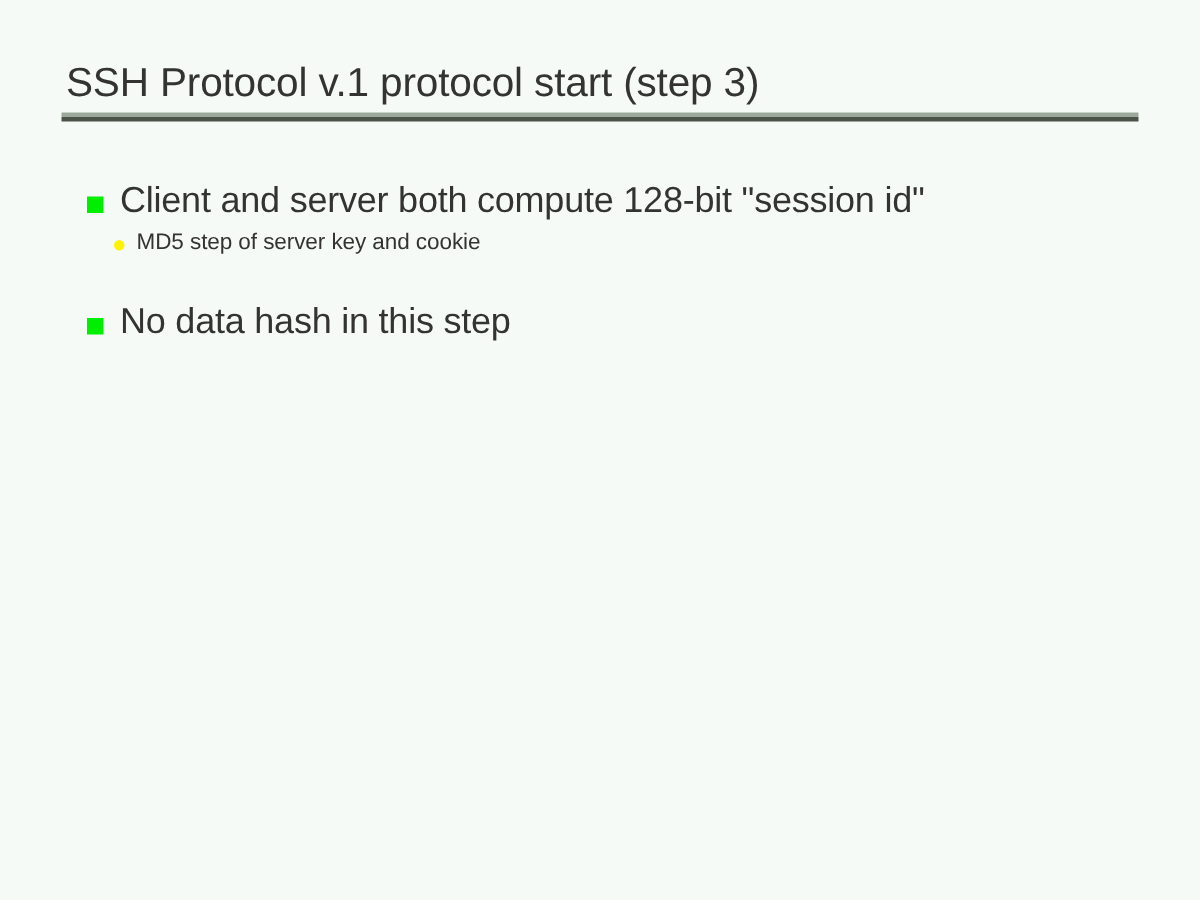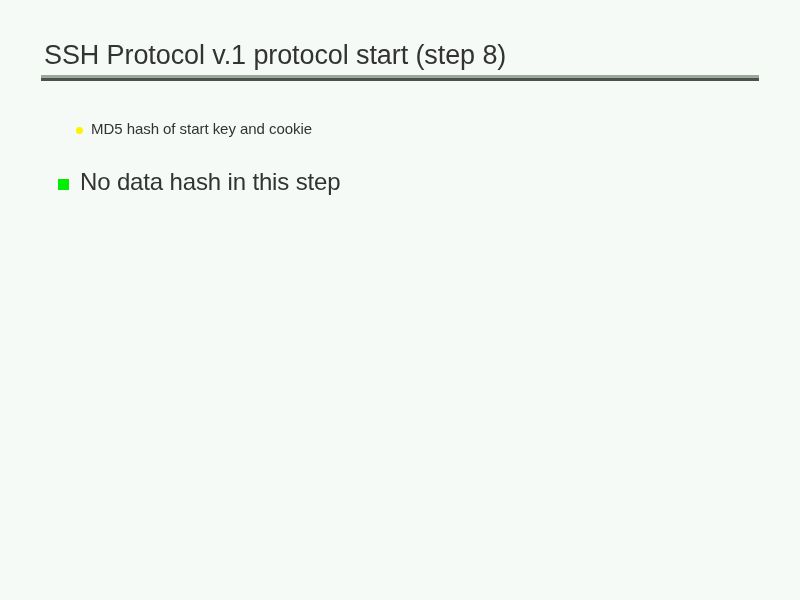--- a/index.html
+++ b/index.html
@@ -121,33 +121,37 @@
 
   .bullet-gap {
     height: 26px;
   }
 </style>
 </head>
 <body>
 
 <div class="slide">
 
-  <h1 class="slide-title">SSH Protocol v.1 protocol start (step 8)</h1>
+  <h1 class="slide-title">SSH Protocol v.1 protocol start (step 3)</h1>
 
   <div class="title-rule">
     <div class="rule-light"></div>
     <div class="rule-dark"></div>
   </div>
 
   <div class="body-area">
 
+    <div class="bullet-l1">
+      <span class="marker"></span>
+      <span class="text">Client and server both compute 128-bit "session id"</span>
+    </div>
 
     <div class="bullet-l2">
       <span class="marker"></span>
-      <span class="text">MD5 hash of start key and cookie</span>
+      <span class="text">MD5 step of server key and cookie</span>
     </div>
 
     <div class="bullet-gap"></div>
 
     <div class="bullet-l1">
       <span class="marker"></span>
       <span class="text">No data hash in this step</span>
     </div>
 
   </div>

